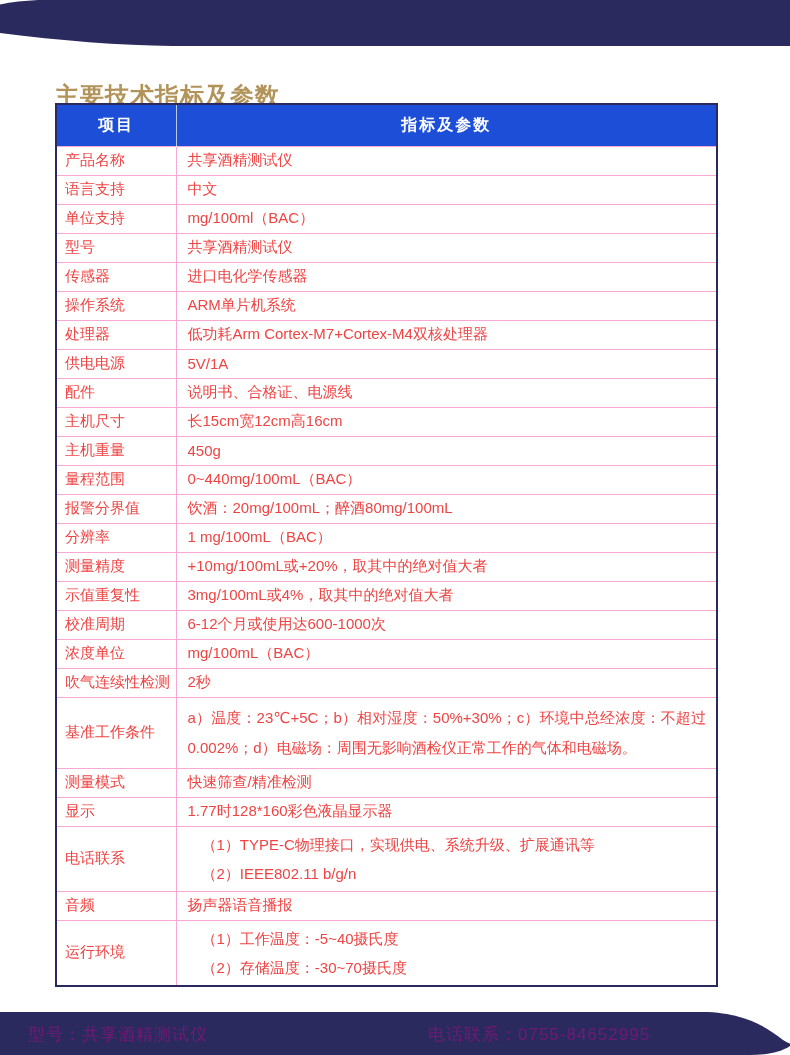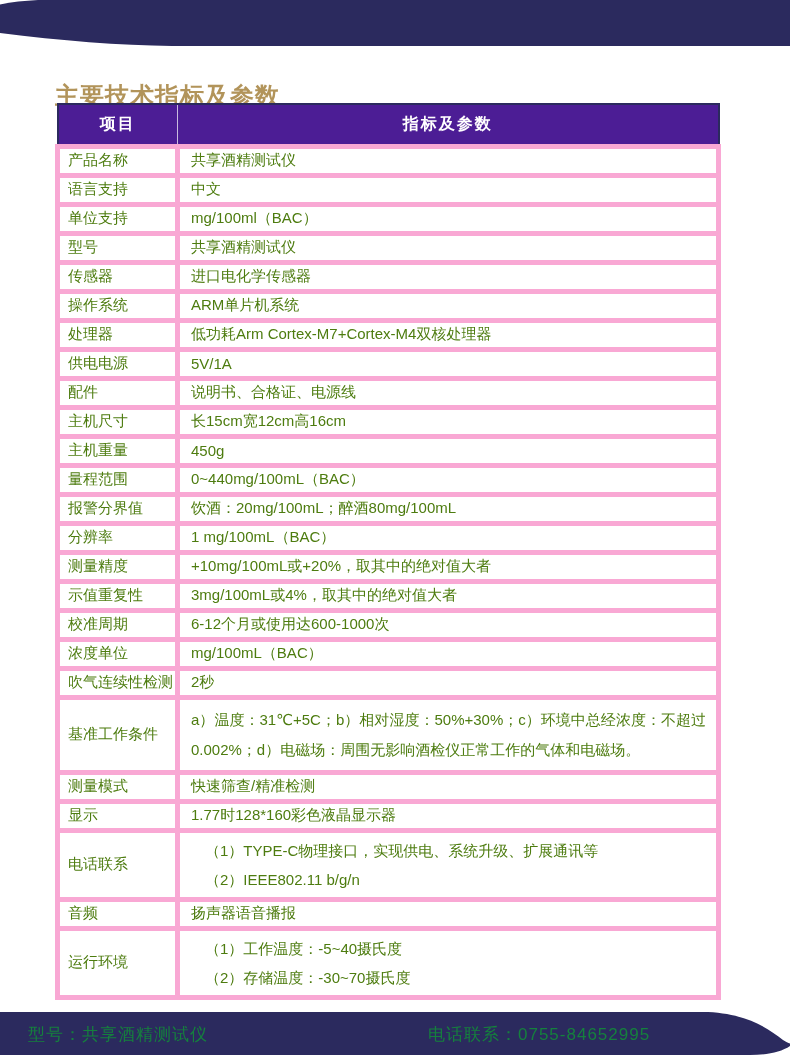--- a/index.html
+++ b/index.html
@@ -33,34 +33,34 @@
     top: 103px;
     left: 55px;
     width: 661px;
     border-collapse: collapse;
     table-layout: fixed;
     border: 2px solid #2b2a5e;
   }
   table.spec col.c1 { width: 120px; }
   table.spec col.c2 { width: 541px; }
   table.spec th {
-    background: #4c1d95;
+    background: #1d4ed8;
     color: #ffffff;
     height: 42px;
     font-size: 16px;
     font-weight: bold;
     letter-spacing: 2px;
     text-align: center;
     vertical-align: middle;
   }
   table.spec th + th { border-left: 1px solid rgba(255,255,255,0.7); }
   table.spec td {
-    border: 5px solid #f9a8d4;
+    border: 1px solid #f9a8d4;
     font-size: 15px;
-    color: #4d7c0f;
+    color: #ef4444;
     vertical-align: middle;
     height: 29px;
     white-space: nowrap;
     overflow: hidden;
   }
   td.label { padding-left: 8px; }
   td.value { padding-left: 11px; }
   td.value.wrap {
     white-space: normal;
     line-height: 30px;
@@ -71,21 +71,21 @@
   .value-line { height: 29px; line-height: 29px; }
 
   
   .footer { position: absolute; left: 0; top: 1010px; width: 790px; height: 45px; }
   .footer svg { position: absolute; inset: 0; display: block; }
   .footer .footer-text {
     position: absolute;
     top: 0; height: 45px;
     display: flex; align-items: center;
     padding-top: 3px;
-    color: #15803d;
+    color: #701a75;
     font-size: 17px;
     letter-spacing: 1px;
   }
   .footer .model { left: 28px; }
   .footer .phone { left: 420px; margin-left: 8px; }
 </style>
 </head>
 <body>
 
 <div class="page">
@@ -179,21 +179,21 @@
         <tr>
           <td class="label">浓度单位</td>
           <td class="value">mg/100mL（BAC）</td>
         </tr>
         <tr>
           <td class="label">吹气连续性检测</td>
           <td class="value">2秒</td>
         </tr>
         <tr>
           <td class="label">基准工作条件</td>
-          <td class="value wrap">a）温度：31℃+5C；b）相对湿度：50%+30%；c）环境中总经浓度：不超过0.002%；d）电磁场：周围无影响酒检仪正常工作的气体和电磁场。</td>
+          <td class="value wrap">a）温度：23℃+5C；b）相对湿度：50%+30%；c）环境中总经浓度：不超过0.002%；d）电磁场：周围无影响酒检仪正常工作的气体和电磁场。</td>
         </tr>
         <tr>
           <td class="label">测量模式</td>
           <td class="value">快速筛查/精准检测</td>
         </tr>
         <tr>
           <td class="label">显示</td>
           <td class="value">1.77时128*160彩色液晶显示器</td>
         </tr>
         <tr>

